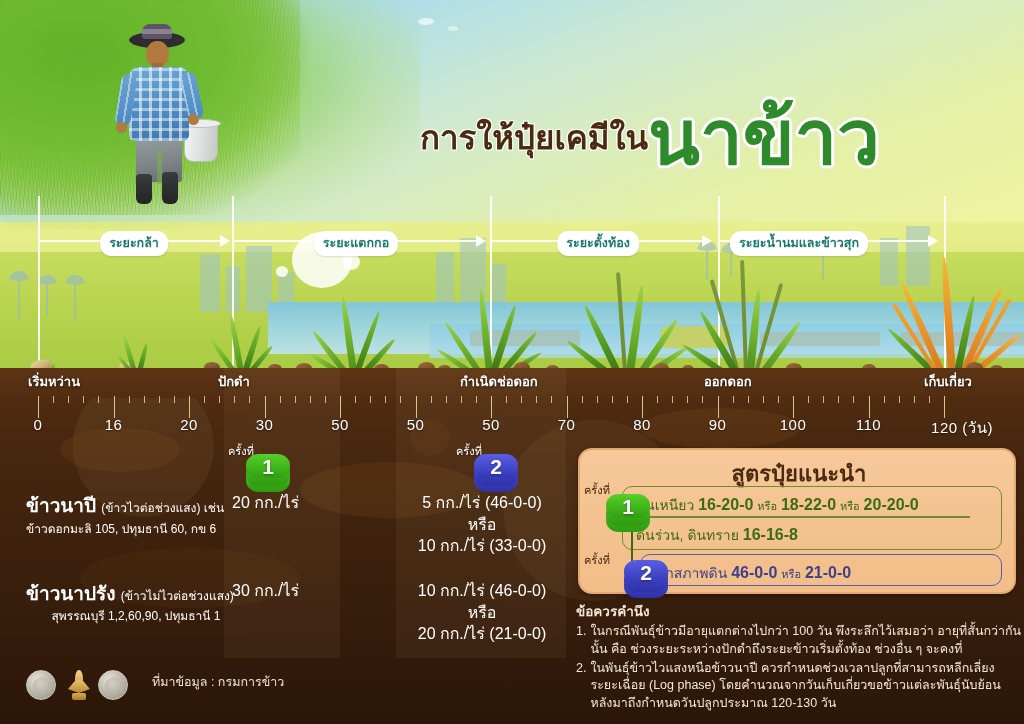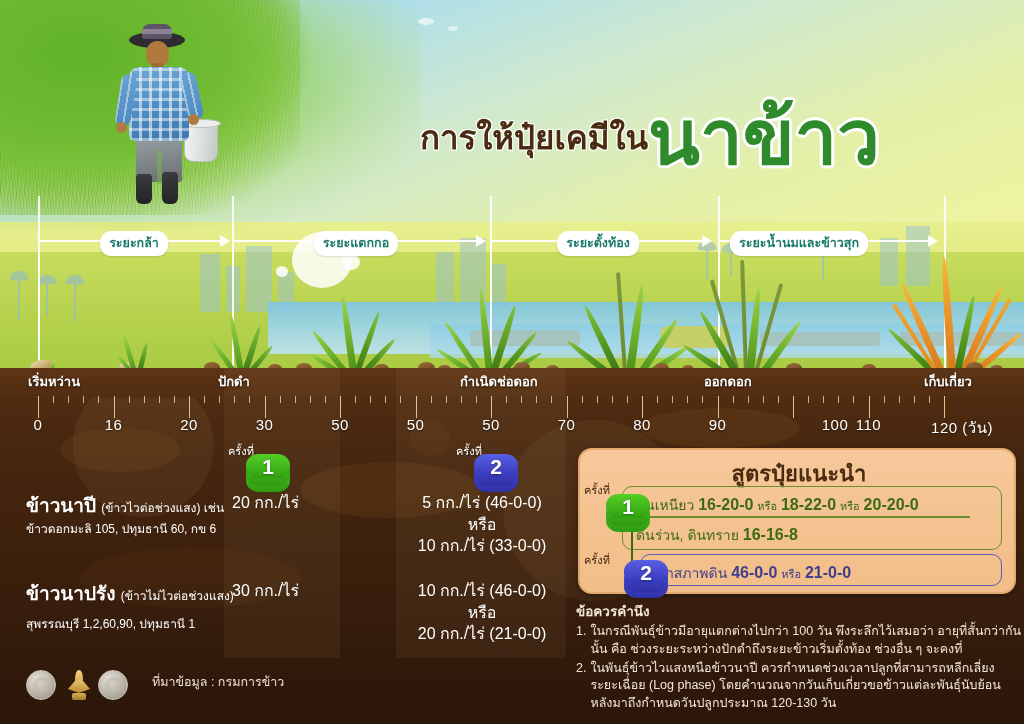--- a/index.html
+++ b/index.html
@@ -613,21 +613,21 @@
       <div class="tick-label" style="left: 415.5px;">50</div>
       <div class="tick major" style="left: 491px;"></div>
       <div class="tick-label" style="left: 491px;">50</div>
       <div class="tick major" style="left: 566.5px;"></div>
       <div class="tick-label" style="left: 566.5px;">70</div>
       <div class="tick major" style="left: 642px;"></div>
       <div class="tick-label" style="left: 642px;">80</div>
       <div class="tick major" style="left: 717.5px;"></div>
       <div class="tick-label" style="left: 717.5px;">90</div>
       <div class="tick major" style="left: 793px;"></div>
-      <div class="tick-label" style="left: 793px; margin-left: 42px;">100</div>
+      <div class="tick-label" style="left: 793px;">100</div>
       <div class="tick major" style="left: 868.5px;"></div>
       <div class="tick-label" style="left: 868.5px;">110</div>
       <div class="tick major" style="left: 944px;"></div>
       <div class="tick-label" style="left: 962px;">120 (วัน)</div>
     </div>
 
   <div style="position:absolute;left:228px;top:442px;">
     <span class="krangti" style="left:0;top:0;">ครั้งที่</span>
     <div class="stack-badge badge-green" style="left:18px;top:10px;">
       <div class="lay" style="top:16px;"></div>
@@ -659,21 +659,21 @@
     <div>5 กก./ไร่ (46-0-0)</div>
     <div>หรือ</div>
     <div>10 กก./ไร่ (33-0-0)</div>
   </div>
 
   <div class="rice-row" style="left:26px;top:578px;width:220px;">
     <div class="rice-name">
       <span>ข้าวนาปรัง</span>
       <span class="sub">(ข้าวไม่ไวต่อช่วงแสง)</span>
     </div>
-    <div class="rice-detail" style="margin-top:8px;">สุพรรณบุรี 1,2,60,90, ปทุมธานี 1</div>
+    <div class="rice-detail" style="margin-top:0;text-align:center;">สุพรรณบุรี 1,2,60,90, ปทุมธานี 1</div>
   </div>
   <div class="dose" style="left:232px;top:580px;">30 กก./ไร่</div>
   <div class="dose c" style="left:398px;top:580px;width:168px;">
     <div>10 กก./ไร่ (46-0-0)</div>
     <div>หรือ</div>
     <div>20 กก./ไร่ (21-0-0)</div>
   </div>
 
   <div class="rec-panel">
     <div class="rec-title">สูตรปุ๋ยแนะนำ</div>

